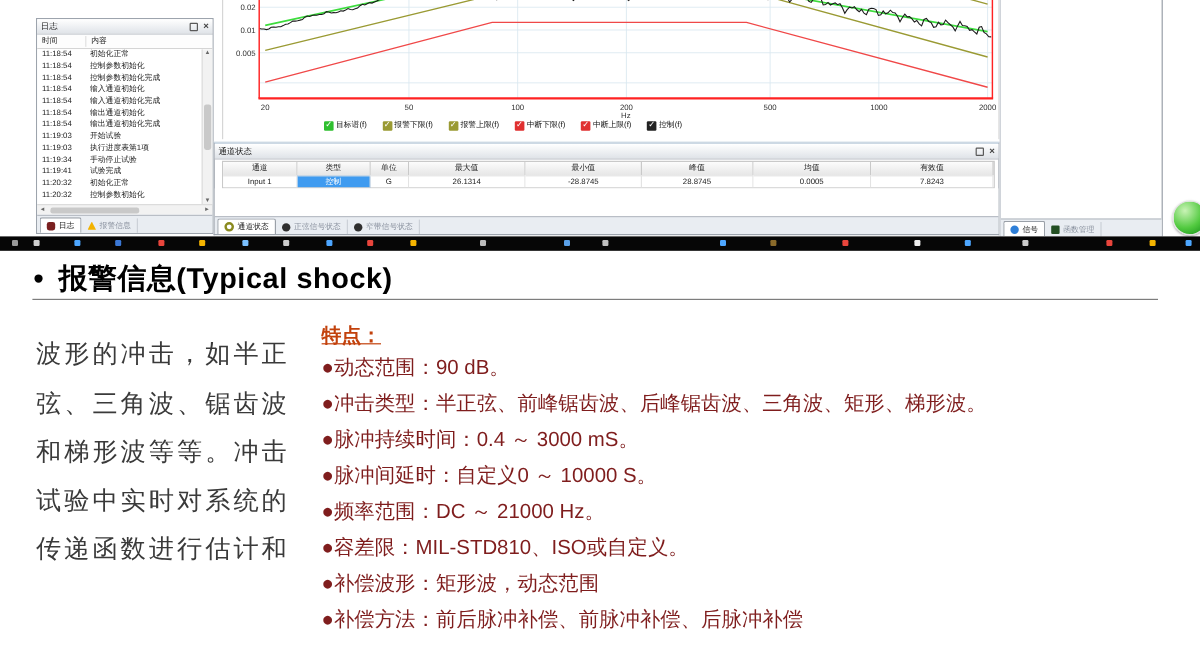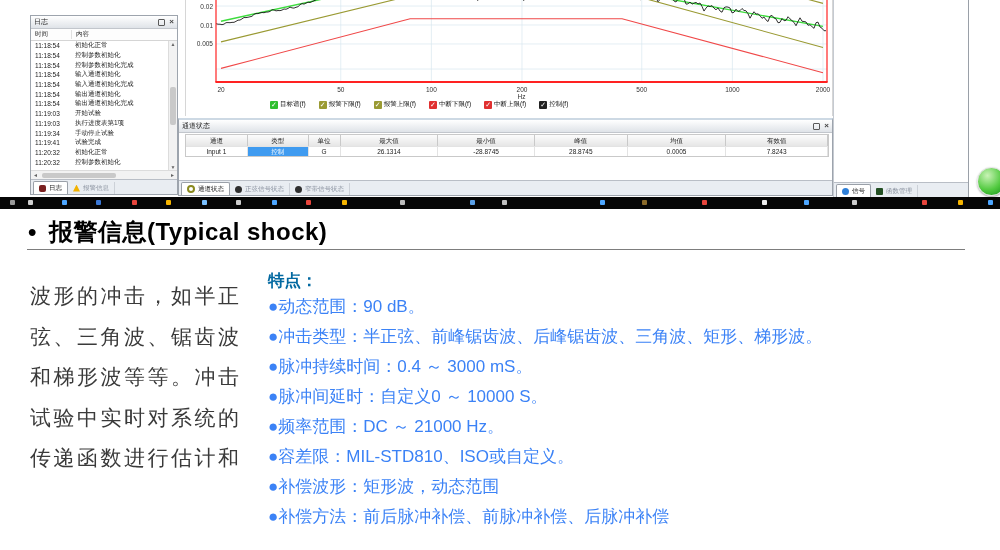--- a/index.html
+++ b/index.html
@@ -69,21 +69,21 @@
   
   .doc-heading{position:absolute;left:28px;top:216px;font-size:24px;font-weight:bold;color:#000;
                letter-spacing:0.5px;white-space:nowrap;}
   .doc-heading .blt{margin-right:12px;}
   #heading-rule{position:absolute;left:27px;top:249px;width:938px;height:1px;background:#7d7d7d;}
   #left-para{position:absolute;left:30px;top:276px;width:226px;font-size:21px;line-height:40.5px;
              color:#3a3a3a;letter-spacing:2.5px;}
   #left-para div{white-space:nowrap;}
   #features{position:absolute;left:268px;top:269px;width:715px;}
   #features-title{font-size:16.5px;font-weight:bold;color:#e60000;line-height:23px;}
-  .feat-line{font-size:17px;line-height:30px;color:#3b82f6;white-space:nowrap;}
+  .feat-line{font-size:17px;line-height:30px;color:#7f1d1d;white-space:nowrap;}
 </style>
 </head>
 <body>
 
 <div class="page">
 
   <div class="shot">
 
     <div id="chart-panel">
       <svg id="chart-svg" width="646" height="99">
@@ -335,21 +335,21 @@
 
   <div id="left-para">
       <div>波形的冲击，如半正</div>
       <div>弦、三角波、锯齿波</div>
       <div>和梯形波等等。冲击</div>
       <div>试验中实时对系统的</div>
       <div>传递函数进行估计和</div>
     </div>
 
   <div id="features">
-    <div id="features-title" style="color: #0369a1;">特点：</div>
+    <div id="features-title" style="color: #c2410c; text-decoration: underline;">特点：</div>
     <div id="feature-lines">
         <div class="feat-line">●动态范围：90 dB。</div>
         <div class="feat-line">●冲击类型：半正弦、前峰锯齿波、后峰锯齿波、三角波、矩形、梯形波。</div>
         <div class="feat-line">●脉冲持续时间：0.4 ～ 3000 mS。</div>
         <div class="feat-line">●脉冲间延时：自定义0 ～ 10000 S。</div>
         <div class="feat-line">●频率范围：DC ～ 21000 Hz。</div>
         <div class="feat-line">●容差限：MIL-STD810、ISO或自定义。</div>
         <div class="feat-line">●补偿波形：矩形波，动态范围</div>
         <div class="feat-line">●补偿方法：前后脉冲补偿、前脉冲补偿、后脉冲补偿</div>
       </div>

